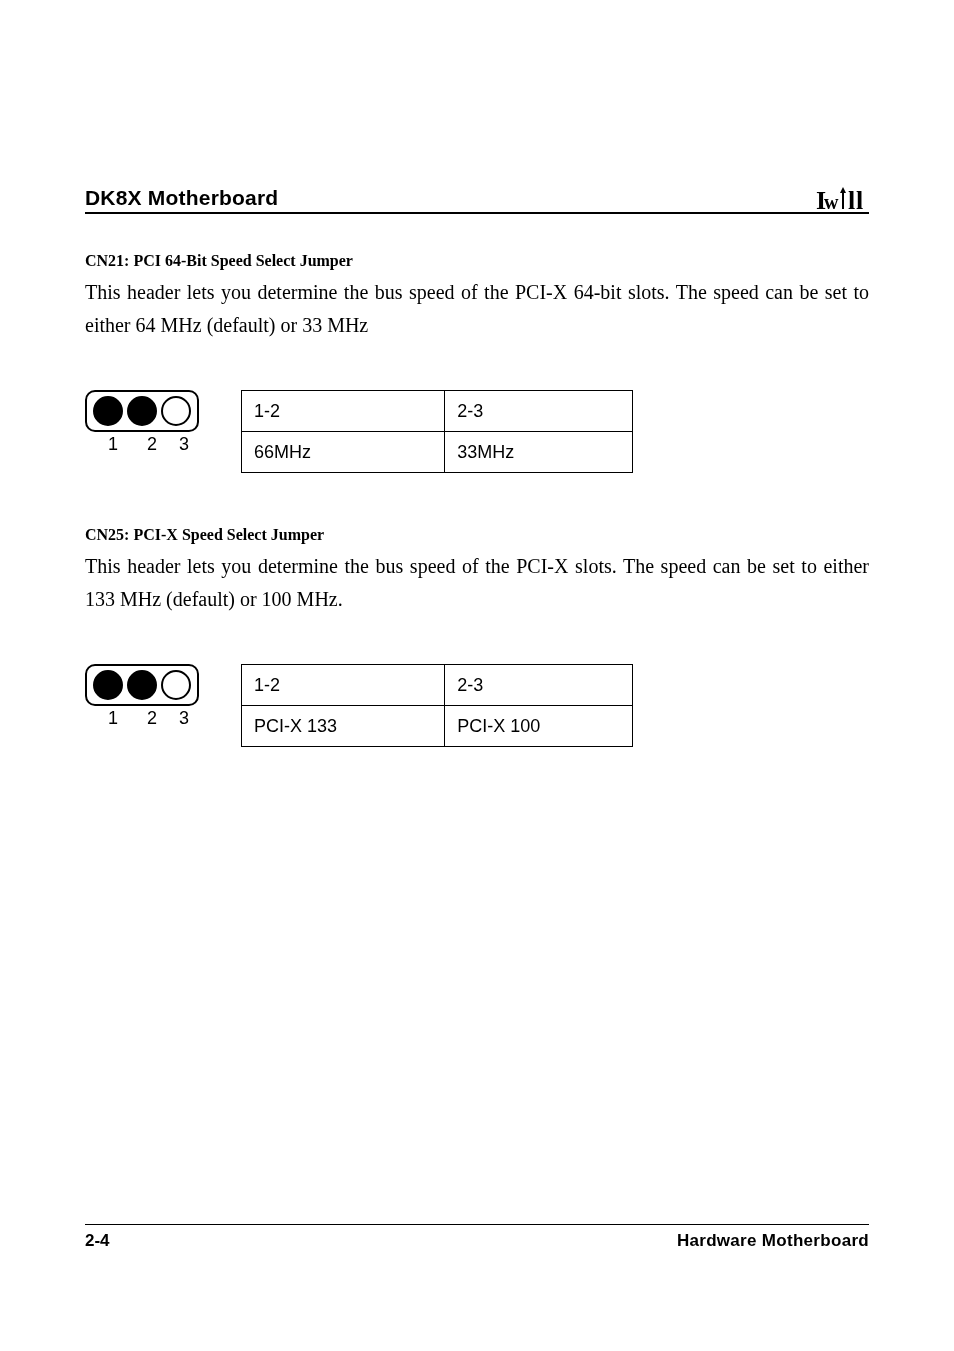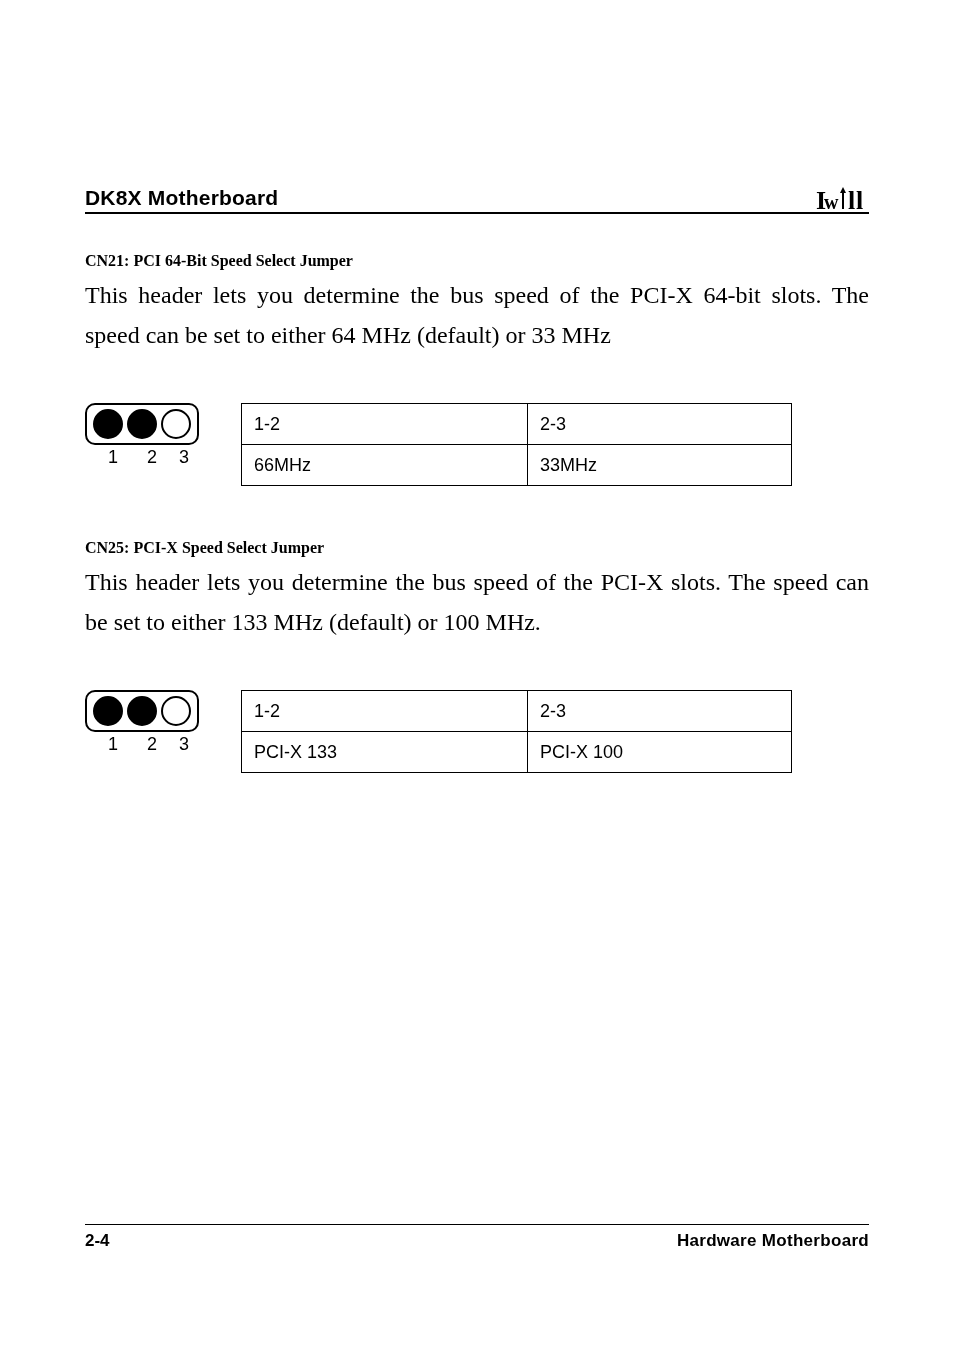--- a/index.html
+++ b/index.html
@@ -43,21 +43,21 @@
   .brand svg {
     margin: 0 -1px -1px 0;
   }
 
   .section-heading {
     font-weight: bold;
     font-size: 16px;
     margin-top: 38px;
   }
   .body-text {
-    font-size: 24px;
+    font-size: 20px;
     line-height: 1.65;
     margin-top: 6px;
     text-align: justify;
   }
 
   .row {
     display: flex;
     align-items: flex-start;
     margin-top: 48px;
   }
@@ -91,21 +91,21 @@
     font-size: 18px;
     padding: 2px 6px 0 8px;
   }
   .jumper-labels span:nth-child(1){ width:40px; text-align:center;}
   .jumper-labels span:nth-child(2){ width:38px; text-align:center;}
   .jumper-labels span:nth-child(3){ width:26px; text-align:center;}
 
   .jtable {
     border-collapse: collapse;
     margin-left: 36px;
-    width: 551px;
+    width: 392px;
     font-family: Arial, Helvetica, sans-serif;
     font-size: 18px;
   }
   .jtable td {
     border: 1px solid #000;
     padding: 8px 12px;
     height: 24px;
   }
   .jtable td:first-child { width: 52%; }
 

